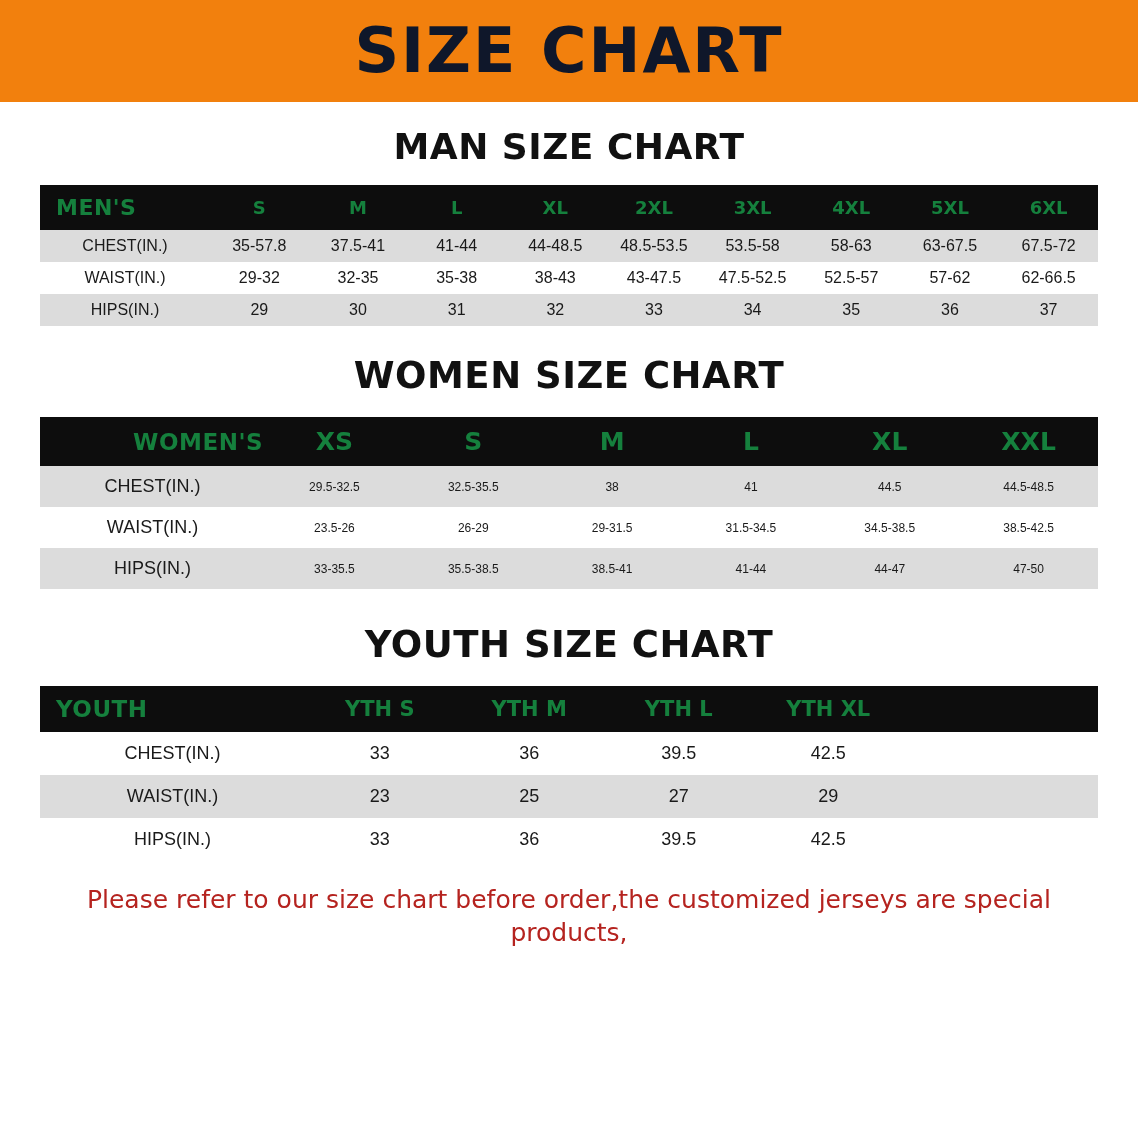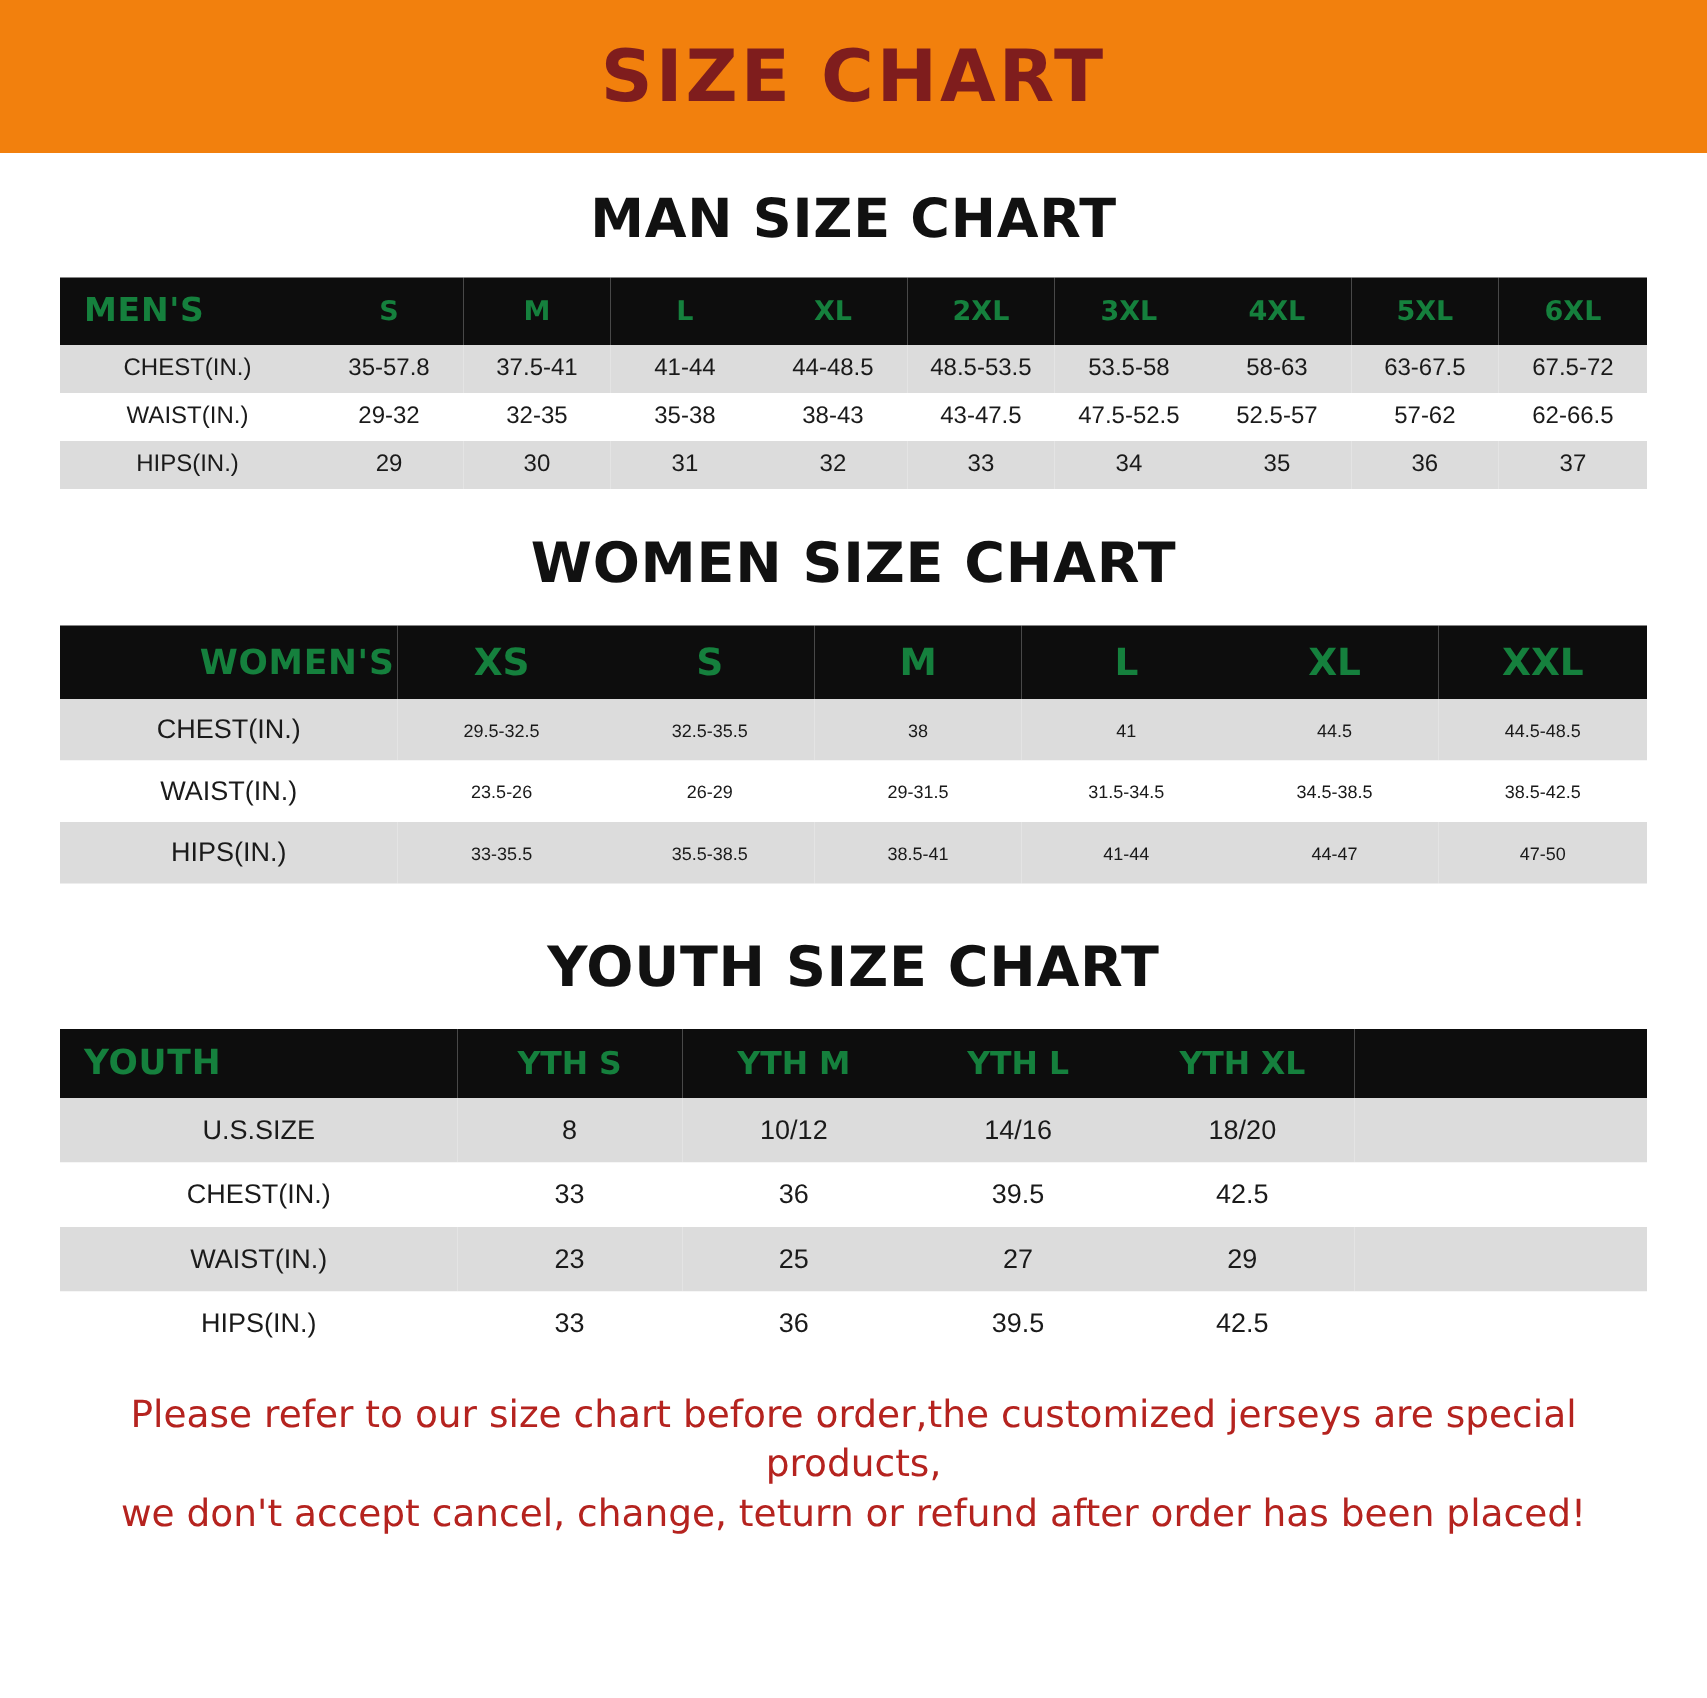--- a/index.html
+++ b/index.html
@@ -20,23 +20,23 @@
   .banner {
     height: 102px;
     background: #f2800d;
     display: flex;
     align-items: center;
     justify-content: center;
   }
   .banner-title {
     font-family: "DejaVu Sans", sans-serif;
     font-weight: bold;
-    font-size: 48px;
+    font-size: 62px;
     letter-spacing: 2px;
-    color: #7f1d1d;
+    color: #0f172a;
     line-height: 1;
   }
 
   
   .section-heading {
     text-align: center;
     font-family: "DejaVu Sans", sans-serif;
     font-weight: bold;
     color: #111111;
   }
@@ -240,28 +240,20 @@
       <tr>
         <th class="rowlabel">YOUTH</th>
         <th>YTH S</th>
         <th>YTH M</th>
         <th>YTH L</th>
         <th>YTH XL</th>
         <th></th>
       </tr>
     </thead>
     <tbody>
-      <tr class="shade">
-        <td class="rowlabel">U.S.SIZE</td>
-        <td>8</td>
-        <td>10/12</td>
-        <td>14/16</td>
-        <td>18/20</td>
-        <td></td>
-      </tr>
       <tr class="plain">
         <td class="rowlabel">CHEST(IN.)</td>
         <td>33</td>
         <td>36</td>
         <td>39.5</td>
         <td>42.5</td>
         <td></td>
       </tr>
       <tr class="shade">
         <td class="rowlabel">WAIST(IN.)</td>
@@ -278,14 +270,13 @@
         <td>39.5</td>
         <td>42.5</td>
         <td></td>
       </tr>
     </tbody>
   </table>
 </div>
 
 <div class="note">
   <span>Please refer to our size chart before order,the customized jerseys are special products,</span>
-  <span>we don't accept cancel, change, teturn or refund after order has been placed!</span>
 </div>
 
 </body></html>

